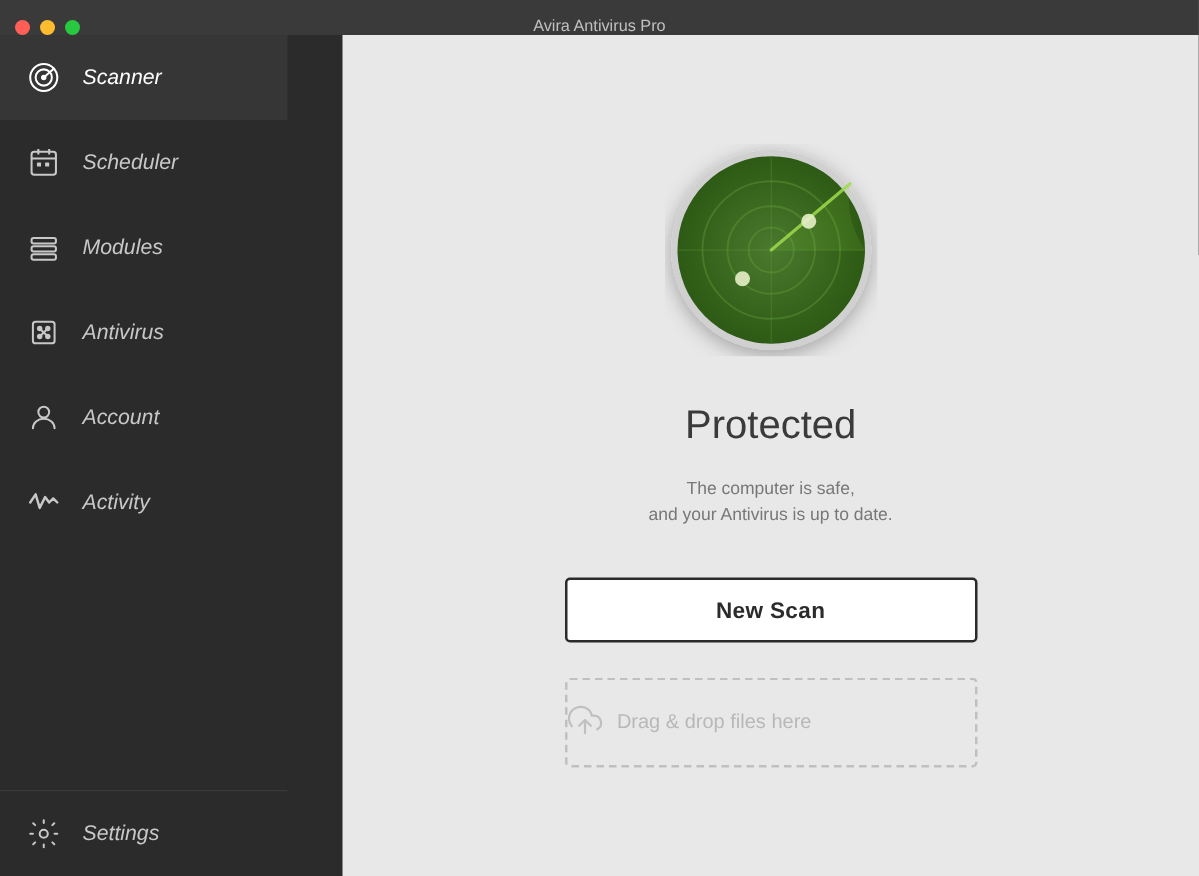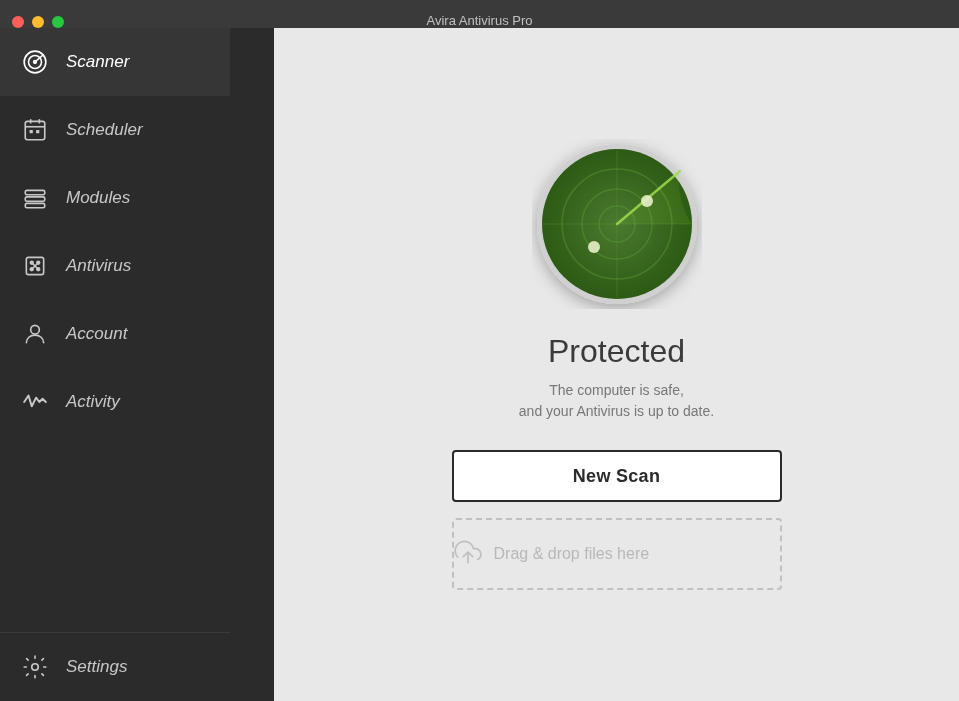--- a/index.html
+++ b/index.html
@@ -107,21 +107,21 @@
     }
 
     
     .main-content {
       flex: 1;
       background: #e8e8e8;
       display: flex;
       flex-direction: column;
       align-items: center;
       justify-content: center;
-      gap: 0;
+      gap: 12px;
       margin-left: 44px;
     }
 
     
     .radar-container {
       width: 170px;
       height: 170px;
       margin-bottom: 24px;
     }
 

